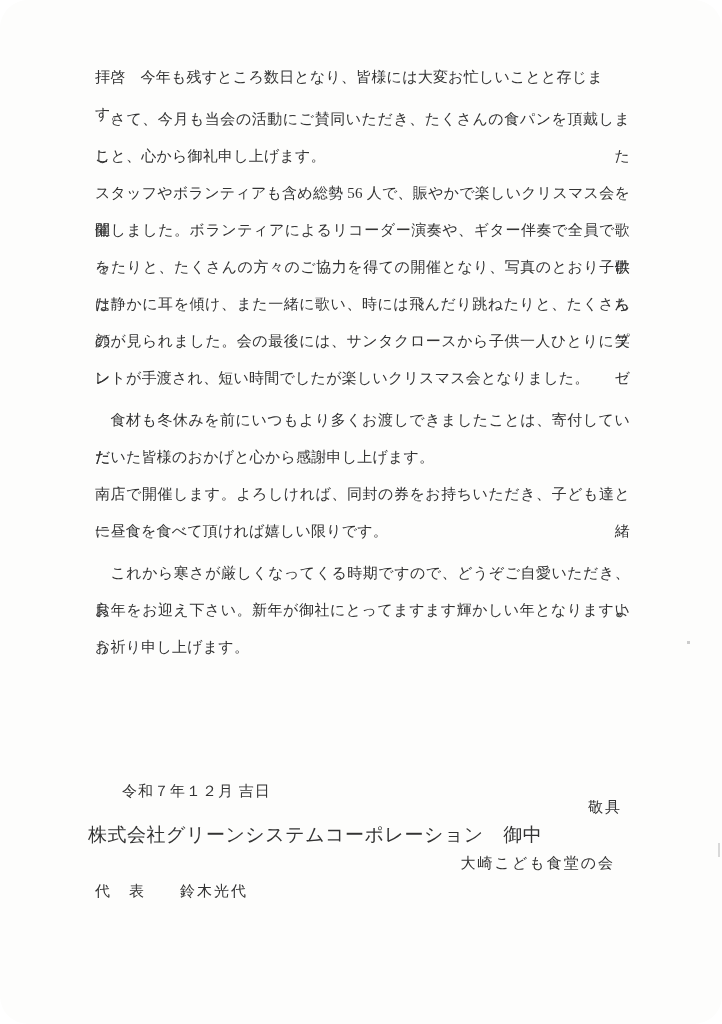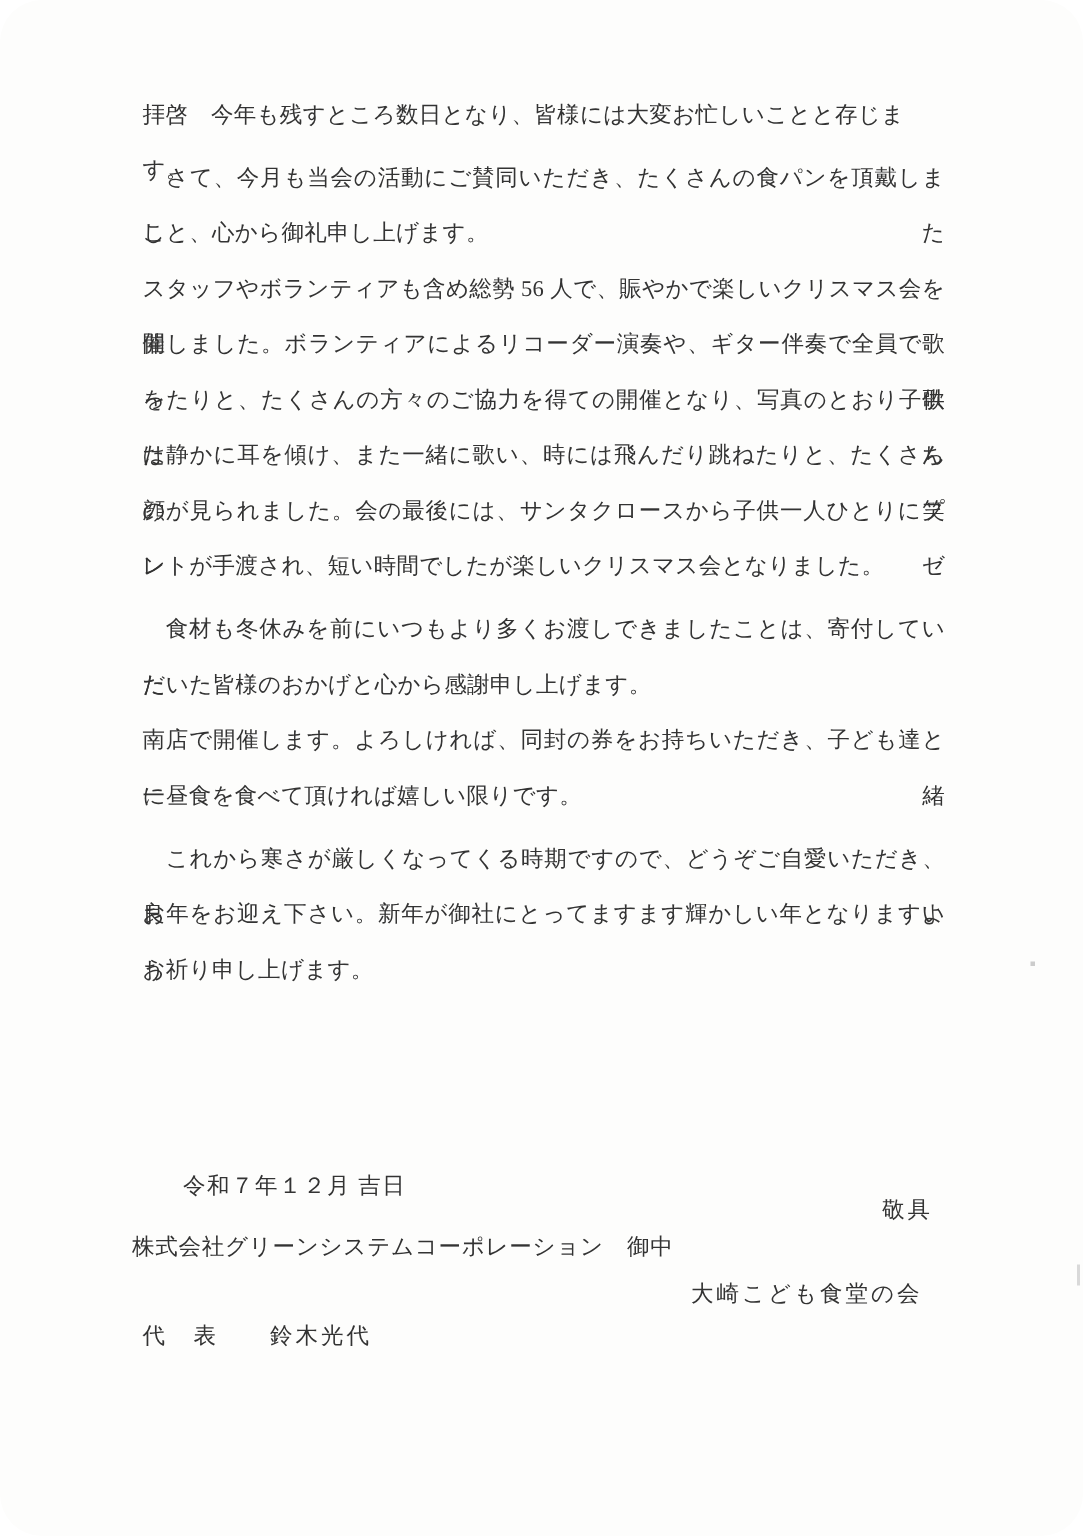--- a/index.html
+++ b/index.html
@@ -55,21 +55,21 @@
     left: 122px;
     font-size: 15px;
     line-height: 1;
     letter-spacing: 1px;
     margin-top: 22px;
   }
   .recipient-line {
     position: absolute;
     top: 825px;
     left: 88px;
-    font-size: 15px;
+    font-size: 19px;
     line-height: 1;
     letter-spacing: 0.5px;
   }
   .signature-org {
     position: absolute;
     top: 856px;
     left: 95px;
     width: 520px;
     text-align: right;
     font-size: 15px;

